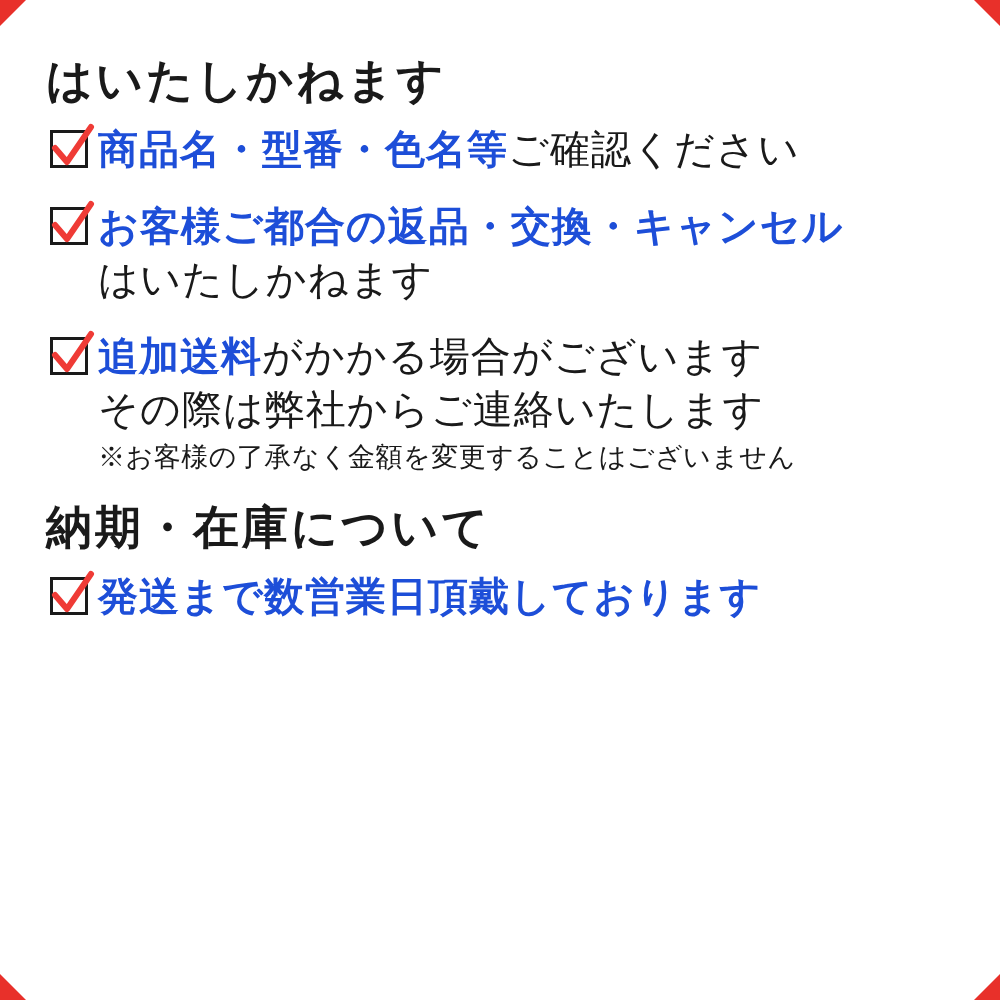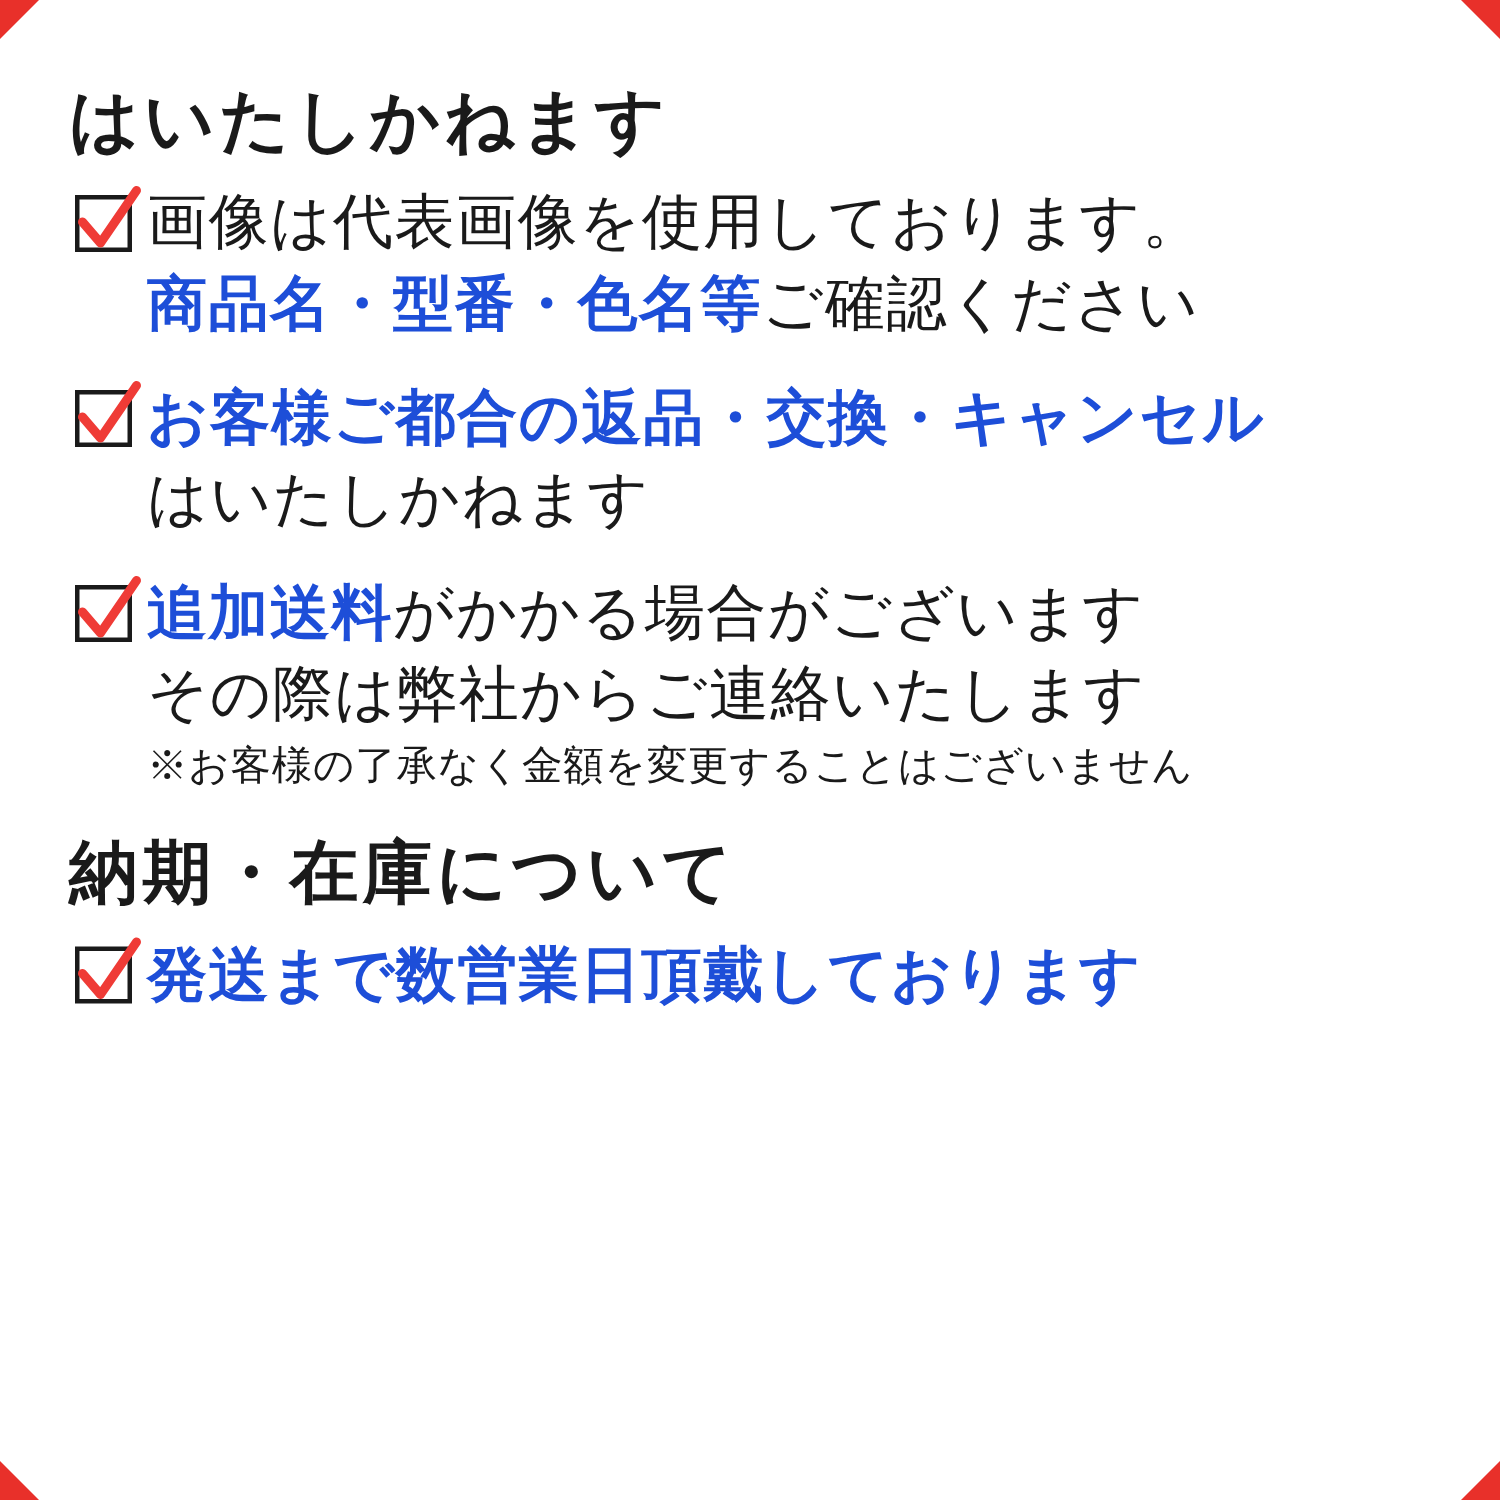--- a/index.html
+++ b/index.html
@@ -154,21 +154,20 @@
 
   <div id="sections-root">
       <div class="section-head">はいたしかねます</div>
       <div class="item">
         <div class="checkbox">
           <svg viewBox="0 0 54 54" aria-hidden="true">
             <path d="M10 27 L22 41 L46 6" fill="none" stroke="#ef3b36" stroke-width="6" stroke-linecap="round" stroke-linejoin="round"></path>
           </svg>
         </div>
         <div class="lines">
-          <div class="line"><span class="">画像は代表画像を使用しております。</span></div>
           <div class="line"><span class="red">商品名・型番・色名等</span><span class="">ご確認ください</span></div>
         </div>
       </div>
       <div class="item">
         <div class="checkbox">
           <svg viewBox="0 0 54 54" aria-hidden="true">
             <path d="M10 27 L22 41 L46 6" fill="none" stroke="#ef3b36" stroke-width="6" stroke-linecap="round" stroke-linejoin="round"></path>
           </svg>
         </div>
         <div class="lines">

